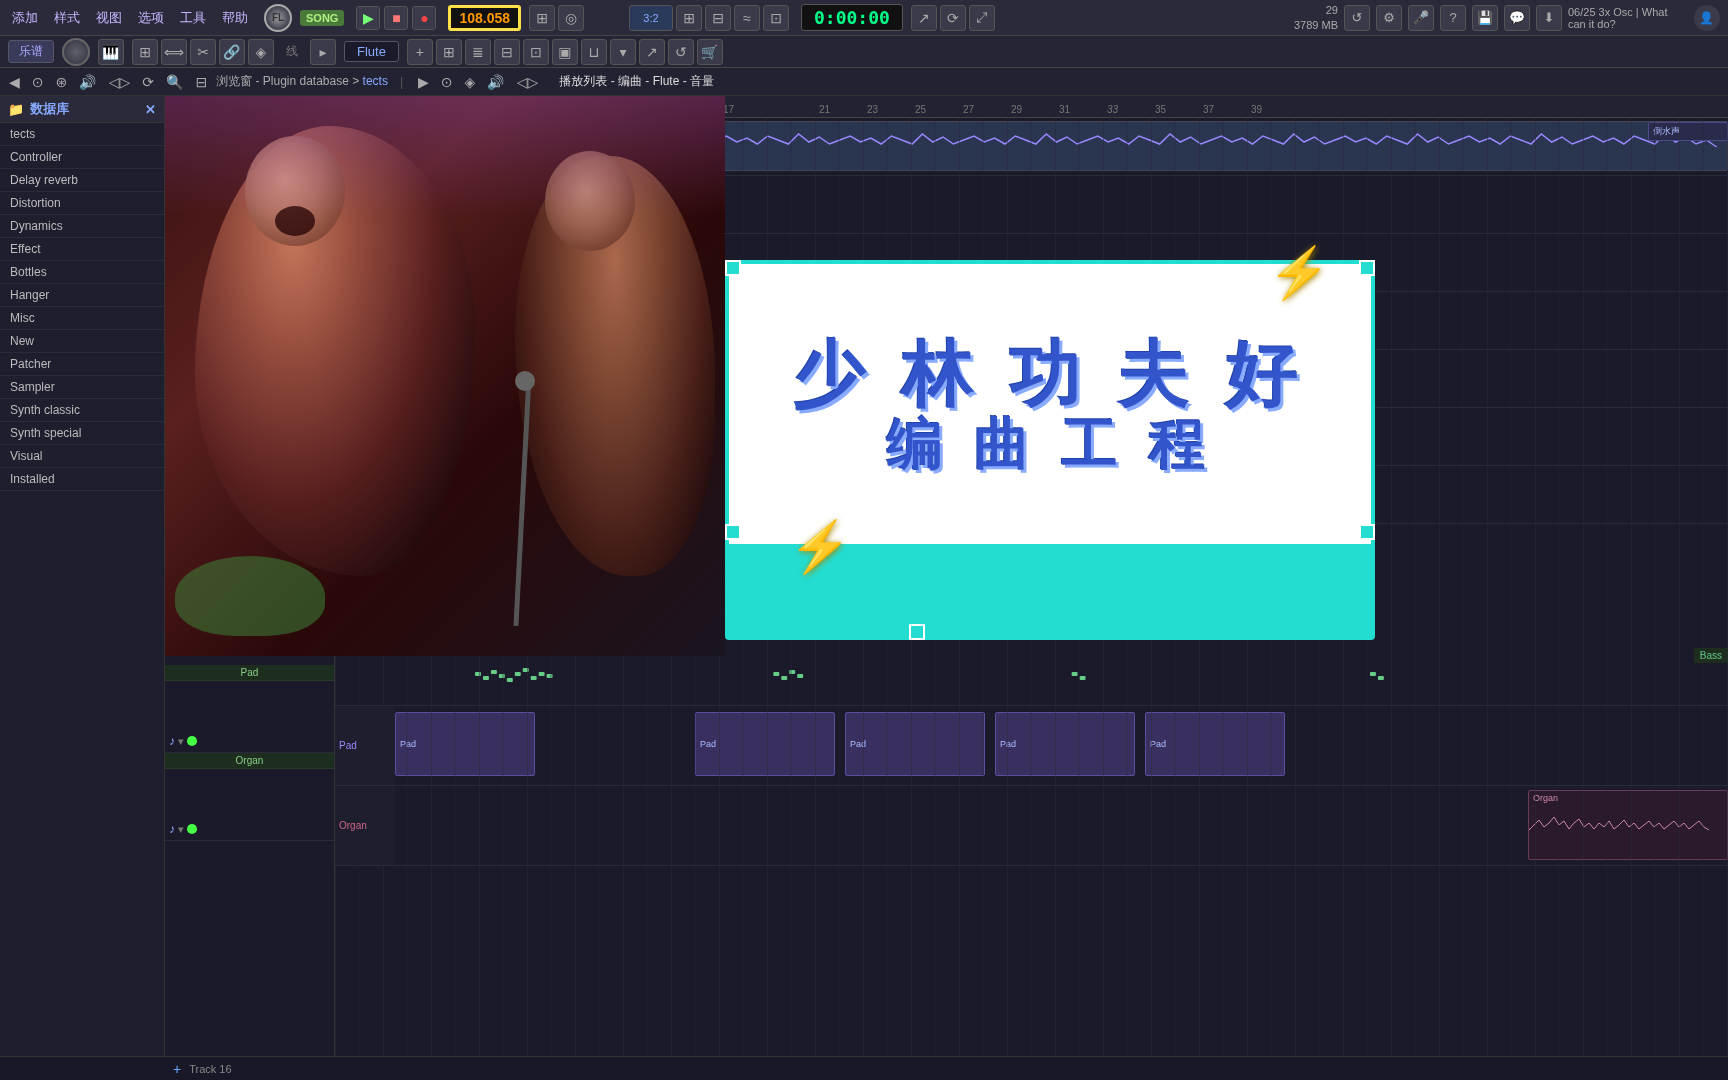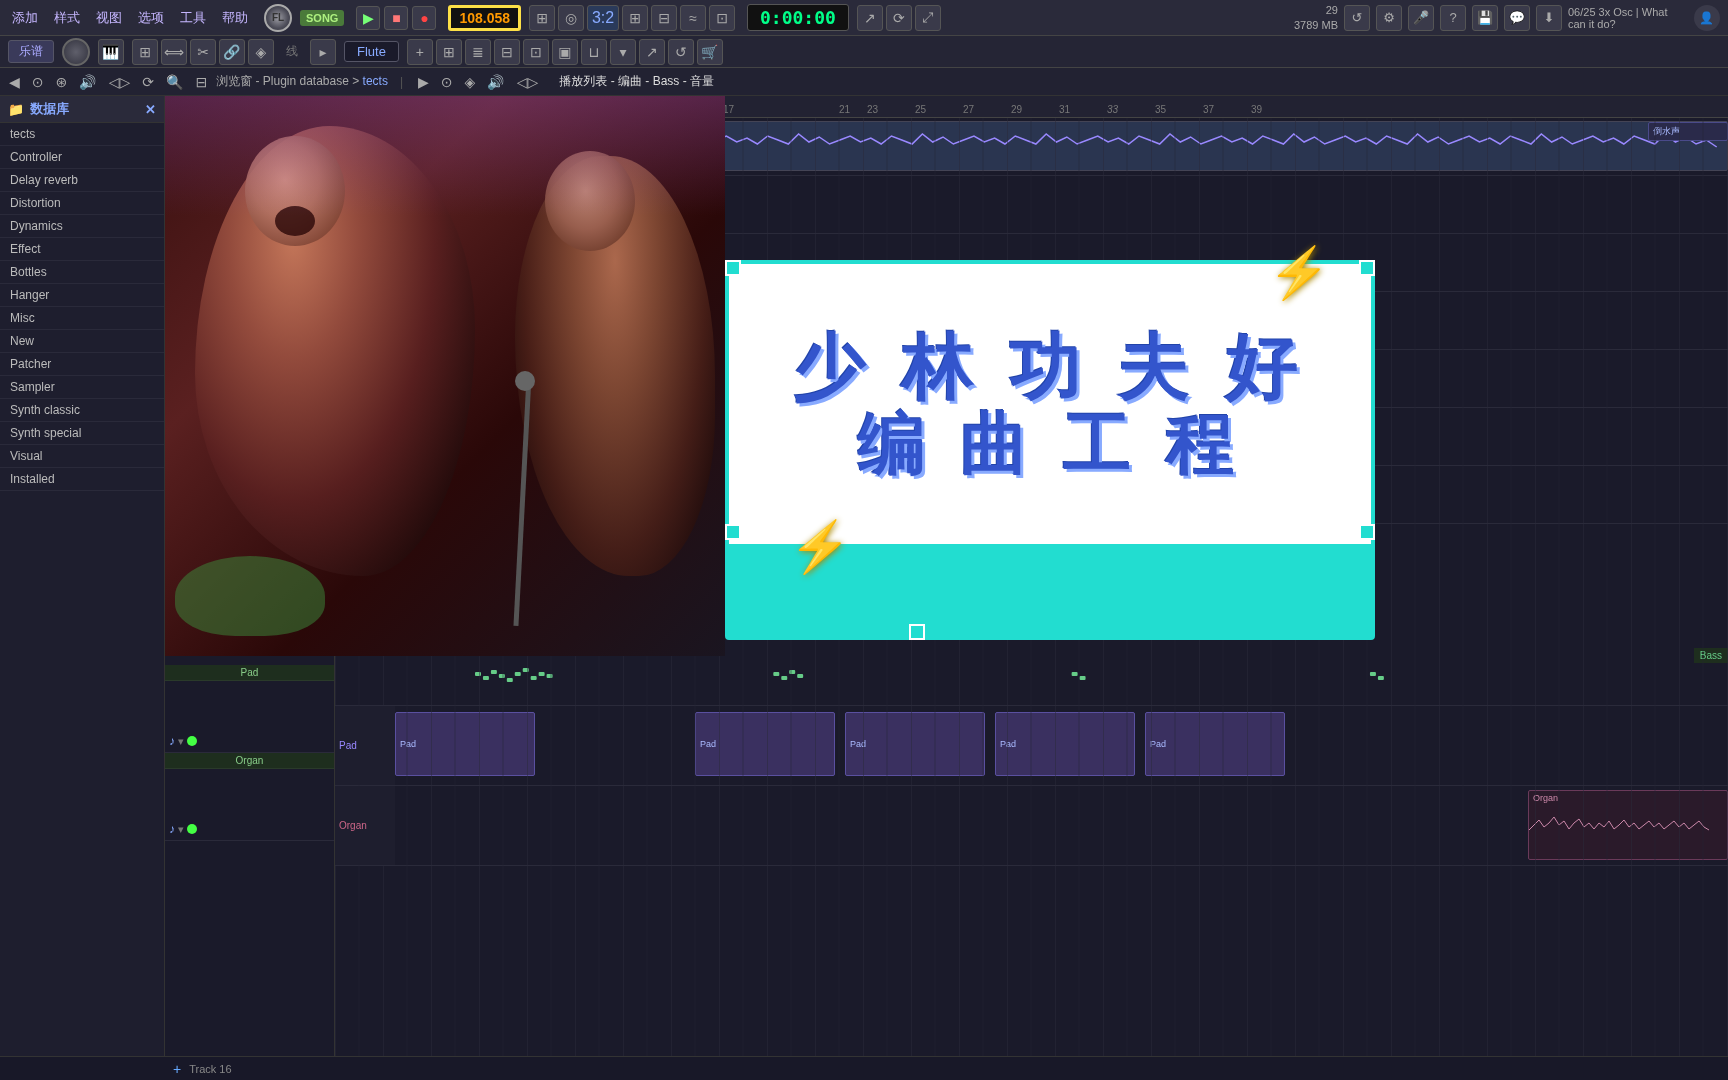--- a/index.html
+++ b/index.html
@@ -356,21 +356,21 @@
     .chinese-title {
       font-size: 72px;
       font-weight: 900;
       color: #3355cc;
       letter-spacing: 8px;
       text-shadow: 3px 3px 0 #88aaff, -1px -1px 0 #2244aa;
       font-family: 'SimHei', 'Microsoft YaHei', sans-serif;
       line-height: 1.1;
     }
     .chinese-subtitle {
-      font-size: 68px;
+      font-size: 56px;
       font-weight: 900;
       color: #3355cc;
       letter-spacing: 8px;
       text-shadow: 3px 3px 0 #88aaff, -1px -1px 0 #2244aa;
       font-family: 'SimHei', 'Microsoft YaHei', sans-serif;
       line-height: 1.1;
     }
     .corner-handle {
       position: absolute;
       width: 16px; height: 16px;
@@ -429,21 +429,21 @@
     <div class="transport-btn play">▶</div>
     <div class="transport-btn stop">■</div>
     <div class="transport-btn record">●</div>
   </div>
 
   <div class="bpm-display">108.058</div>
 
   <div style="display:flex;gap:3px;align-items:center;margin:0 4px;">
     <div class="toolbar-icon">⊞</div>
     <div class="toolbar-icon">◎</div>
-    <div class="toolbar-icon" style="font-size:16px;background:#2a3a5a;color:#88aaff;width:32px;">3:2</div>
+    <div class="toolbar-icon" style="font-size:11px;background:#2a3a5a;color:#88aaff;width:44px;margin-left:42px;">3:2</div>
     <div class="toolbar-icon">⊞</div>
     <div class="toolbar-icon">⊟</div>
     <div class="toolbar-icon">≈</div>
     <div class="toolbar-icon">⊡</div>
   </div>
 
   <div class="time-display">0:00:00</div>
 
   <div style="display:flex;gap:3px;align-items:center;">
     <div class="toolbar-icon">↗</div>
@@ -509,21 +509,21 @@
   <span class="nav-btn">⊟</span>
   <div class="breadcrumb">
     <span>浏览窗 - Plugin database &gt; </span><span style="color:#88aaff;">tects</span>
   </div>
   <span style="margin:0 6px;color:#555;">|</span>
   <span class="nav-btn">▶</span>
   <span class="nav-btn">⊙</span>
   <span class="nav-btn">◈</span>
   <span class="nav-btn">🔊</span>
   <span class="nav-btn">◁▷</span>
-  <div class="playlist-label">播放列表 - 编曲 - Bass - 音量</div>
+  <div class="playlist-label">播放列表 - 编曲 - Flute - 音量</div>
 </div>
 
 <div class="left-sidebar">
   <div class="sidebar-header">
     <span>📁</span>
     <span>数据库</span>
     <span style="margin-left:auto;cursor:pointer;">✕</span>
   </div>
   <div class="sidebar-item">tects</div>
   <div class="sidebar-item">Controller</div>
@@ -618,21 +618,21 @@
     <div class="ruler-tick" style="left:4px;">1</div>
     <div class="ruler-tick" style="left:52px;">3</div>
     <div class="ruler-tick" style="left:100px;">5</div>
     <div class="ruler-tick" style="left:148px;">7</div>
     <div class="ruler-tick" style="left:196px;">9</div>
     <div class="ruler-tick" style="left:244px;">11</div>
     <div class="ruler-tick" style="left:292px;">13</div>
     <div class="ruler-tick" style="left:340px;">15</div>
     <div class="ruler-tick" style="left:388px;">17</div>
     <div class="ruler-tick" style="left:436px;margin-top:12px;">19</div>
-    <div class="ruler-tick" style="left:504px;">21</div>
+    <div class="ruler-tick" style="left:484px;">21</div>
     <div class="ruler-tick" style="left:532px;">23</div>
     <div class="ruler-tick" style="left:580px;">25</div>
     <div class="ruler-tick" style="left:628px;">27</div>
     <div class="ruler-tick" style="left:676px;">29</div>
     <div class="ruler-tick" style="left:724px;">31</div>
     <div class="ruler-tick" style="left:772px;font-style:italic;">33</div>
     <div class="ruler-tick" style="left:820px;">35</div>
     <div class="ruler-tick" style="left:868px;">37</div>
     <div class="ruler-tick" style="left:916px;">39</div>
   </div>

